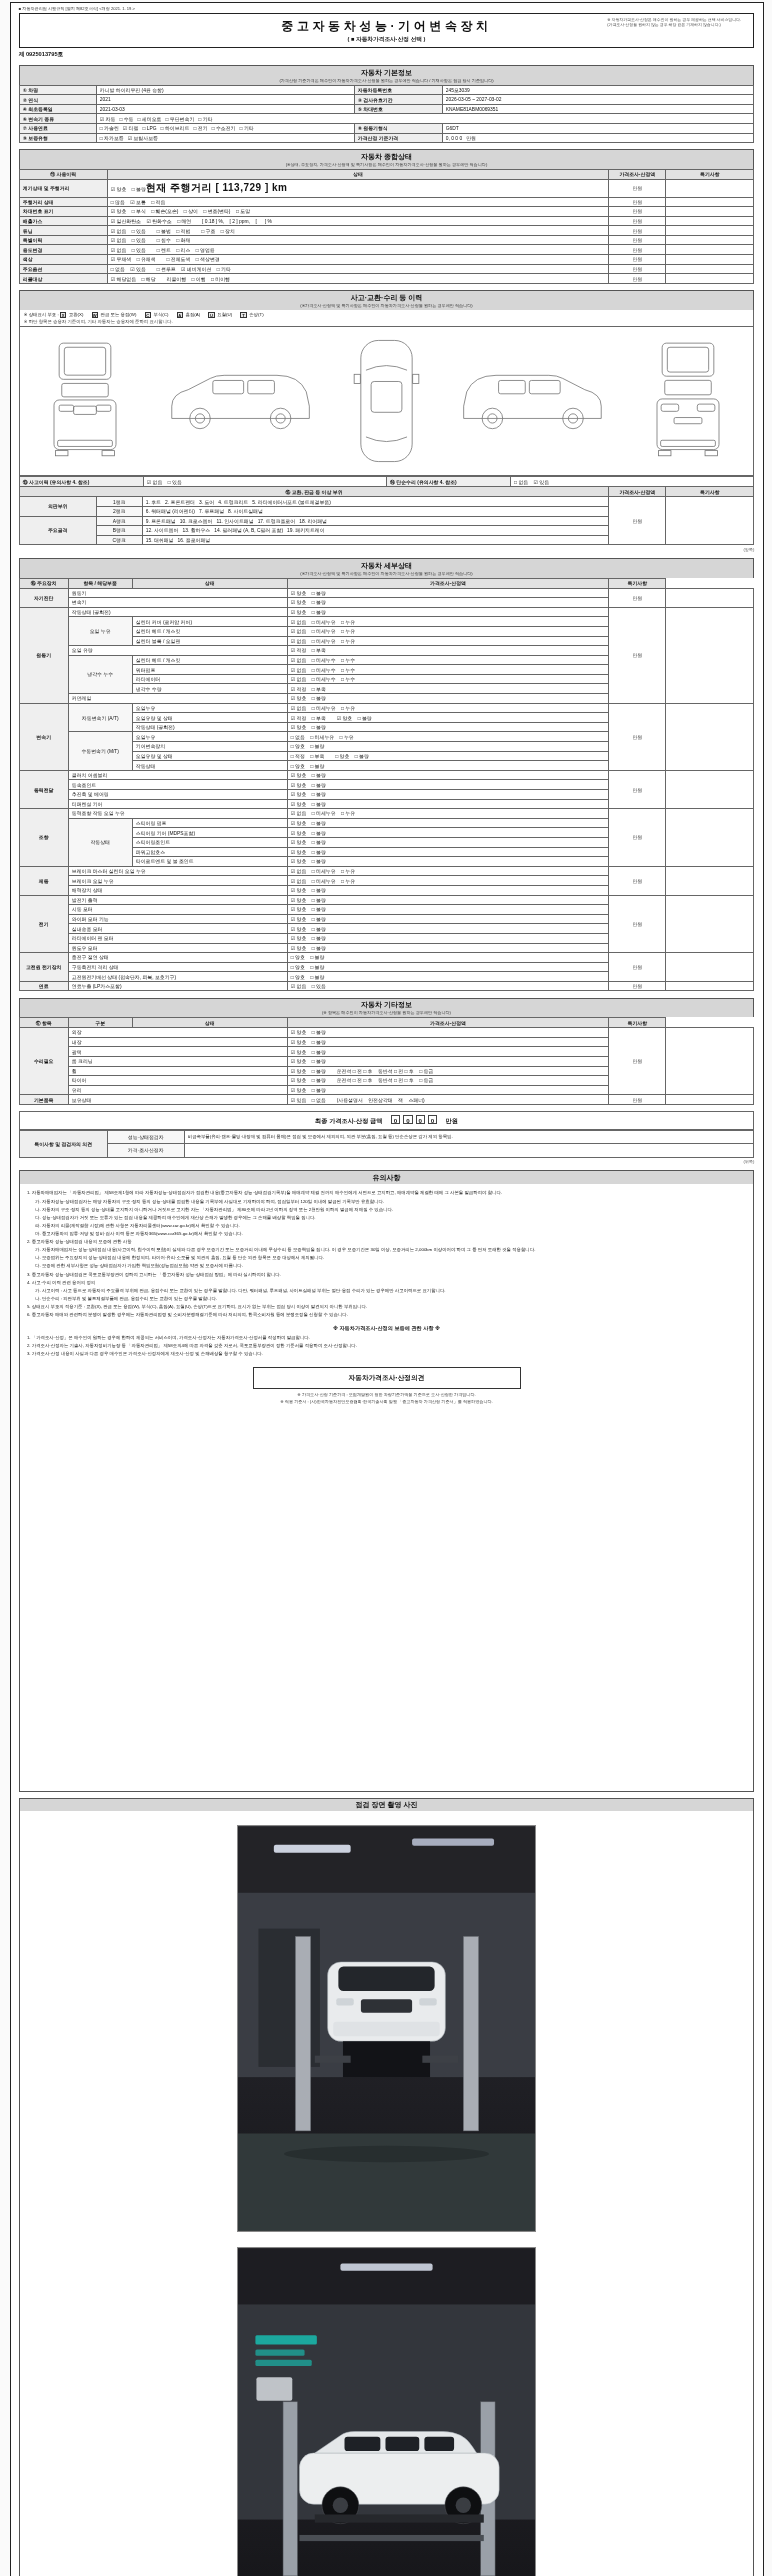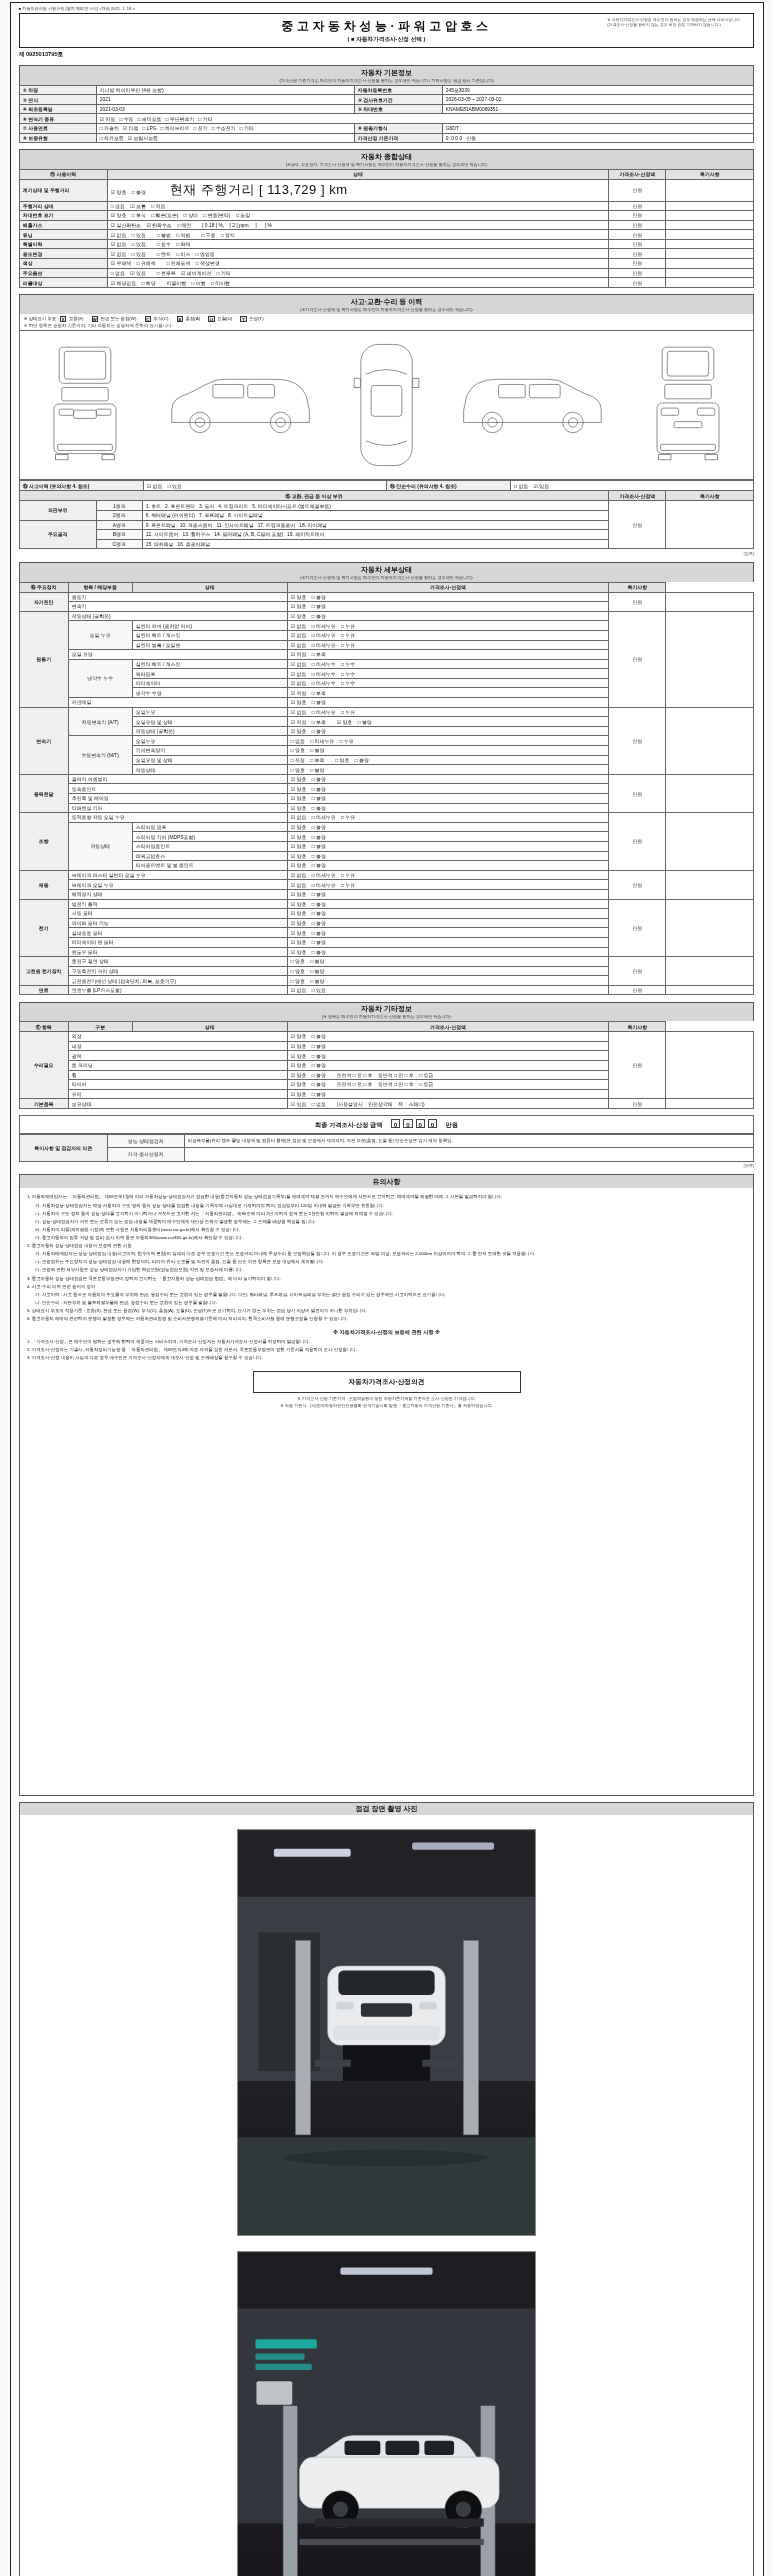--- a/index.html
+++ b/index.html
@@ -16,21 +16,21 @@
   .secbar{background:#d6d6d6;border:0.5px solid #555;border-bottom:none;text-align:center;padding:1.5px 0 1px;font-weight:bold;font-size:7px}
   .secsub{font-size:4.1px;font-weight:normal;color:#333;padding-bottom:1px}
   table.frm{width:100%;border-collapse:collapse;font-size:4.9px;table-layout:fixed}
   .frm td,.frm th{border:0.5px solid #666;padding:1.3px 3.1px;vertical-align:middle;word-break:break-all}
   .frm th{background:#e2e2e2;font-weight:bold;text-align:center;padding:1.5px 1px}
   td.lbl{background:#efefef;font-weight:bold;text-align:left}
   td.grp{background:#efefef;text-align:center;font-weight:bold}
   td.sub{background:#f7f7f7;text-align:center}
   td.st{white-space:pre-wrap}
   td.price{text-align:center;color:#333}
-  .mileage{font-size:13px;font-weight:normal;margin-left:24px;letter-spacing:0.5px}
+  .mileage{font-size:10px;font-weight:bold;letter-spacing:0.5px}
   .legend-row{border:0.5px solid #666;border-top:none;padding:2.1px 4.1px;font-size:4.4px;background:#fff}
   .legend-row .lnote{color:#333;margin-top:1px}
   .leg{margin-right:8.2px;white-space:nowrap}
   .legbox{display:inline-block;border:0.5px solid #333;width:6.2px;height:6.2px;font-size:4.1px;font-weight:bold;text-align:center;line-height:5.7px;margin-right:1.5px;background:#e8e8e8;vertical-align:-1px}
   .diagram-row{border:0.5px solid #666;border-top:none;display:flex;justify-content:space-around;align-items:center;padding:7.2px 5.2px;background:#fff}
   .diagram-cell svg{display:block}
   .diagram-cell{text-align:center}
   .pagemark{text-align:right;font-size:4.1px;color:#555;margin-top:1.5px}
   .noticewrap{border:0.5px solid #555;border-top:none;padding:5.2px 7.2px 8.2px;font-size:4.4px;line-height:1.5;min-height:608px;position:relative}
   .nline{margin-top:1.5px}
@@ -46,21 +46,21 @@
   .special td{height:13.4px}
 </style>
 </head>
 <body>
 
 <div class="sheet">
 
   <div class="tinytop">■ 자동차관리법 시행규칙 [별지 제82호서식] &lt;개정 2021. 1. 19.&gt;</div>
 
   <div class="hdrbox">
-    <div class="title">중고자동차성능·파워고압호스</div>
+    <div class="title">중고자동차성능·기어변속장치</div>
     <div class="subtitle">( ■ 자동차가격조사·산정 선택 )</div>
     <div class="hdr-note">
       <div>※ 자동차가격조사·산정은 매수인이 원하는 경우 제공하는 선택 서비스입니다.</div>
       <div>(가격조사·산정을 원하지 않는 경우 해당 란은 기재하지 않습니다.)</div>
     </div>
   </div>
   <div class="docno">제 0925013795호</div>
 
   <section>
     <div class="secbar">

